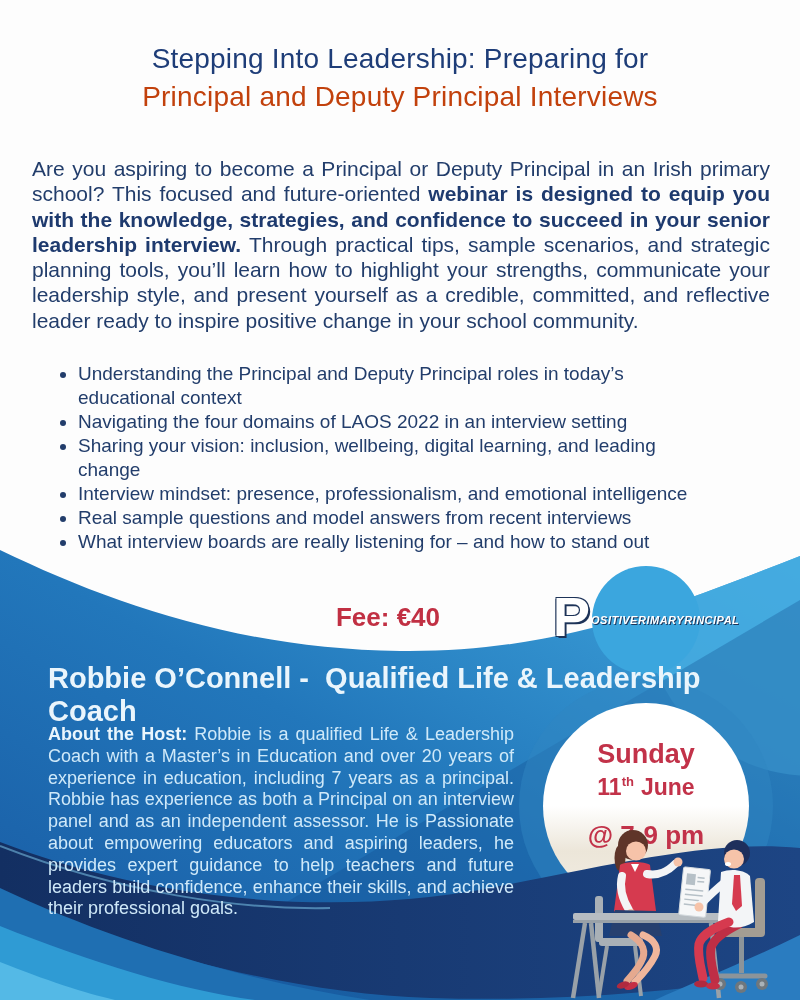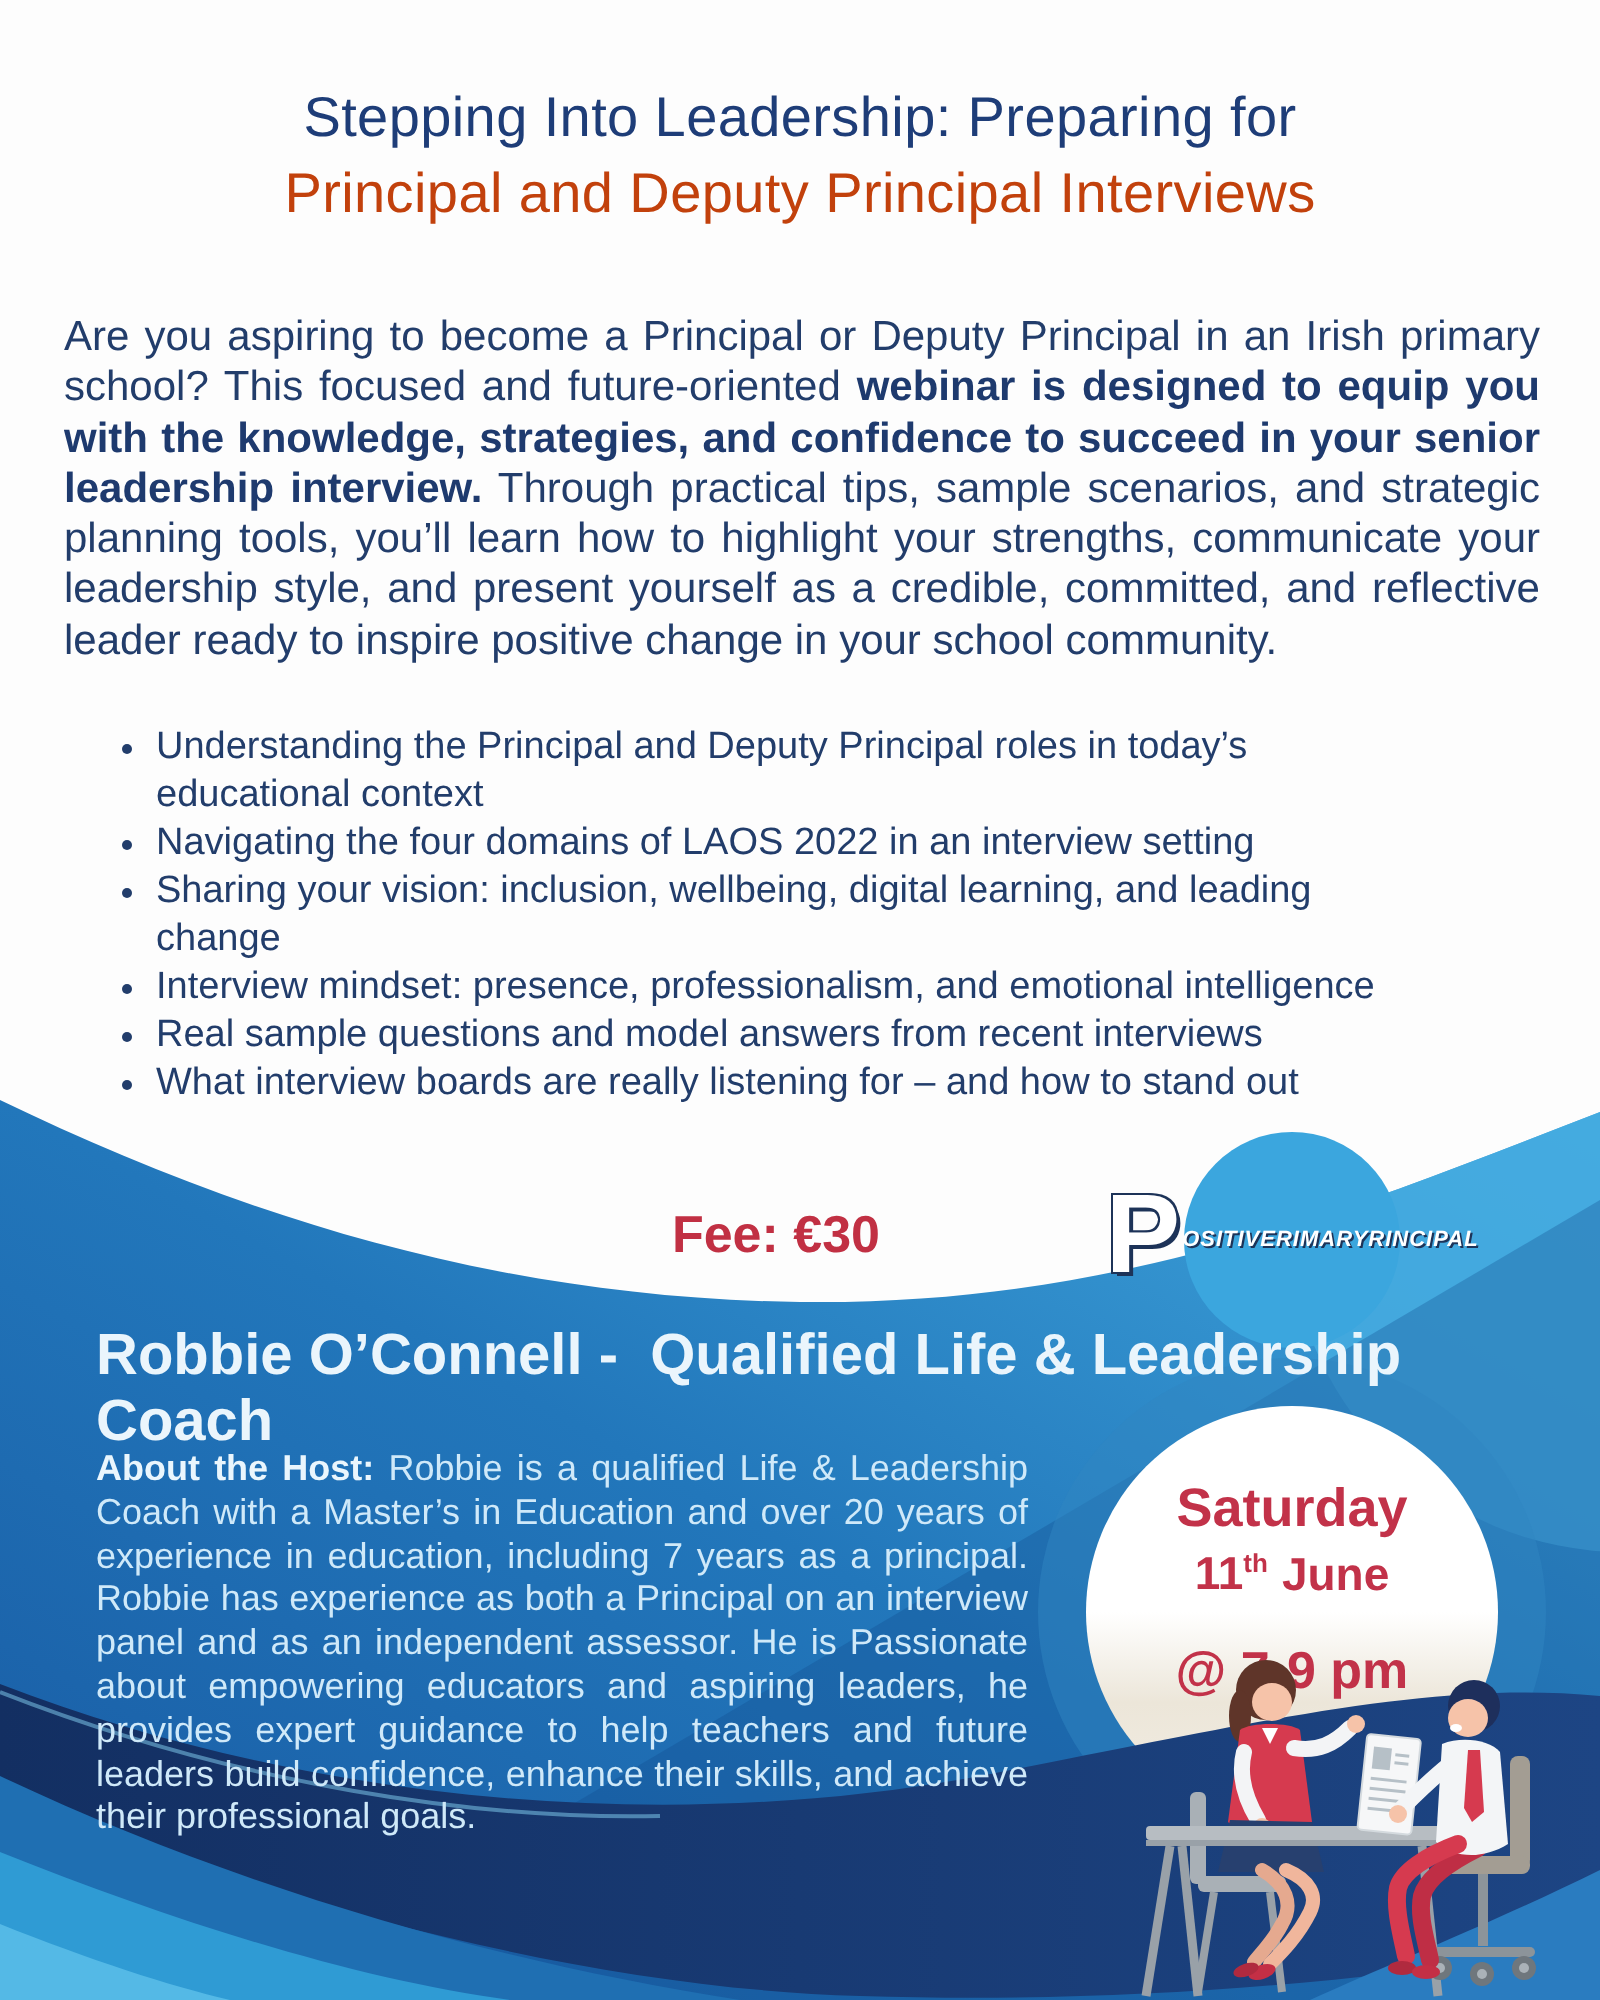--- a/index.html
+++ b/index.html
@@ -63,21 +63,21 @@
     </defs>
     <path d="M0,550 C110,603 240,649 400,651 C560,653 676,604 800,556 L800,1000 L0,1000 Z" fill="url(#gBlue)"></path>
     <g clip-path="url(#clipBlue)">
       <circle cx="812" cy="608" r="168" fill="#45abe0" opacity="0.85"></circle>
       <path d="M120,1000 L800,600 L800,1000 Z" fill="#114a8c" opacity="0.3"></path>
       <circle cx="646" cy="806" r="127" fill="#2f86c2" opacity="0.5"></circle>
     </g>
   </svg>
 
   <div class="schedule">
-    <div class="sch-day">Saturday</div>
+    <div class="sch-day">Sunday</div>
     <div class="sch-date"><span>11</span><sup>th</sup><span class="sch-month">June</span></div>
     <div class="sch-time">@ 7-9 pm</div>
   </div>
 
   <svg class="layer overlay-svg" width="800" height="1000" viewBox="0 0 800 1000">
     <defs>
       <linearGradient id="gNavy" x1="0" y1="0" x2="1" y2="0">
         <stop offset="0" stop-color="#132f62"></stop>
         <stop offset="1" stop-color="#1d4584"></stop>
       </linearGradient>
@@ -164,21 +164,21 @@
     <ul>
       <li>Understanding the Principal and Deputy Principal roles in today’s educational context</li>
       <li>Navigating the four domains of LAOS 2022 in an interview setting</li>
       <li>Sharing your vision: inclusion, wellbeing, digital learning, and leading change</li>
       <li>Interview mindset: presence, professionalism, and emotional intelligence</li>
       <li>Real sample questions and model answers from recent interviews</li>
       <li>What interview boards are really listening for – and how to stand out</li>
     </ul>
   </div>
 
-  <div class="fee">Fee: €30</div>
+  <div class="fee">Fee: €40</div>
 
   <div class="logo">
     <span class="logo-p">P</span>
     <span class="logo-lines">
       <span class="logo-line">OSITIVE</span>
       <span class="logo-line">RIMARY</span>
       <span class="logo-line">RINCIPAL</span>
     </span>
   </div>
 

